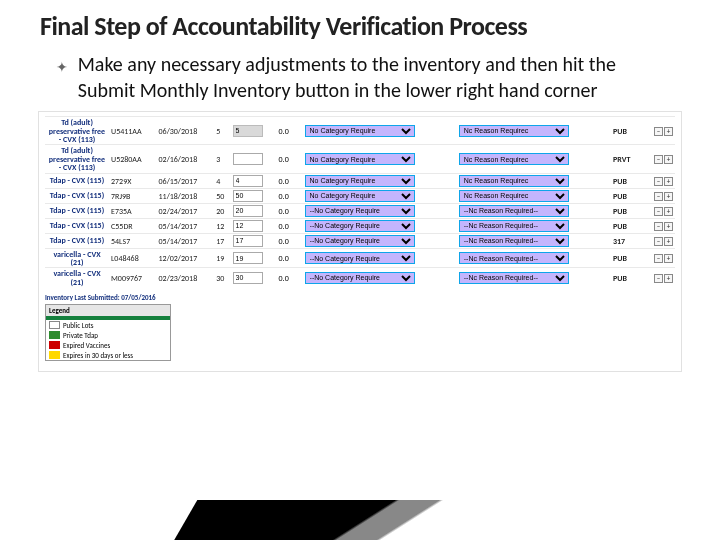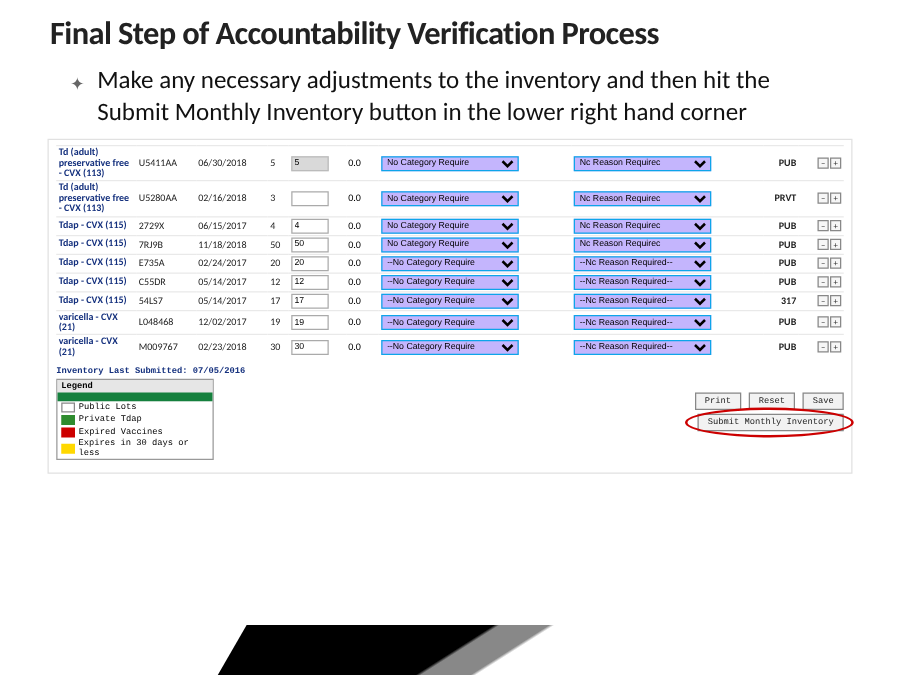--- a/index.html
+++ b/index.html
@@ -5,34 +5,34 @@
   * { box-sizing: border-box; margin: 0; padding: 0; }
   body { width: 720px; height: 540px; font-family: Calibri, Arial, sans-serif; background: #fff; position: relative; overflow: hidden; }
   .slide { padding: 10px 24px 0 24px; }
   h1 { font-size: 26px; font-weight: 700; color: #222; letter-spacing: -0.5px; line-height: 1.08; margin: 2px 0 12px 16px; }
   .bullet { display: flex; align-items: flex-start; margin: 0 20px 8px 32px; }
   .bullet .mark { font-size: 14px; color: #666; margin: 7px 10px 0 0; flex: 0 0 auto; }
   .bullet p { font-size: 20px; line-height: 1.28; color: #111; }
   .tablewrap { margin: 6px 14px 0 14px; border: 1px solid #e1e1e1; padding: 4px 6px 10px 6px; font-size: 8px; }
   table { width: 100%; border-collapse: collapse; }
   td { padding: 1px 2px; vertical-align: middle; white-space: nowrap; }
-  td.name { color: #15317e; font-weight: 600; width: 64px; white-space: normal; line-height: 1.05; }
+  td.name { color: #15317e; font-weight: 600; width: 64px; white-space: normal; line-height: 1.05; text-align: center; }
   td.lot, td.dt, td.n1 { color: #222; }
   td.inpcell input { width: 30px; height: 12px; font-size: 7px; border: 1px solid #aaa; background: #fff; padding: 0 2px; }
   td.n0 { width: 26px; text-align: left; padding-right: 6px; }
   select { font-size: 7px; height: 12px; border: 1px solid #0ea5e9; background: #c4b5fd; width: 110px; }
-  td.fund { color: #222; font-weight: 600; width: 28px; text-align: right; }
+  td.fund { color: #222; font-weight: 600; width: 28px; text-align: left; }
   td.tools { width: 36px; text-align: right; }
   .ib { display: inline-block; width: 9px; height: 9px; line-height: 8px; font-size: 7px; text-align: center; border: 1px solid #888; background: #f6f6f6; color: #333; margin-left: 1px; }
   tr.row td { border-top: 1px solid #e9e9e9; }
   tr.grey td.inpcell input { background: #d9d9d9; border-color: #bbb; }
-  .footer { display: flex; justify-content: space-between; align-items: center; margin-top: 6px; font-size: 7px; font-family: Liberation Mono, monospace; }
+  .footer { display: flex; justify-content: space-between; align-items: flex-end; margin-top: 6px; font-size: 7px; }
   .lastsub { color: #15317e; font-weight: 700; margin-bottom: 2px; }
   .legend { border: 1px solid #999; width: 126px; }
-  .legend .hdr { background: #e6e6e6; font-weight: 700; padding: 1px 3px; border-bottom: 7px solid #15803d; }
+  .legend .hdr { background: #e6e6e6; font-weight: 700; padding: 1px 3px; border-bottom: 4px solid #15803d; }
   .legend .lrow { display: flex; align-items: center; }
   .legend .sw { width: 11px; height: 8px; margin: 1px 3px; border: 1px solid transparent; }
   .sw.wht { background: #fff; border-color: #888; }
   .sw.grn { background: #2e8b2e; }
   .sw.red { background: #cc0000; }
   .sw.yel { background: #ffd800; }
   .btns { text-align: right; }
   .btns .brow { margin-bottom: 3px; }
   .btn { display: inline-block; border: 1px solid #888; background: #f2f2f2; font-size: 7px; padding: 2px 7px; margin-left: 2px; color: #222; }
   .circled { position: relative; display: inline-block; }
@@ -179,27 +179,17 @@
           <div class="lrow">
               <span class="sw red"></span>
               <span>Expired Vaccines</span>
             </div>
           <div class="lrow">
               <span class="sw yel"></span>
               <span>Expires in 30 days or less</span>
             </div>
         </div>
       </div>
-      <div class="btns">
-        <div class="brow">
-          <span class="btn">Print</span>
-          <span class="btn">Reset</span>
-          <span class="btn">Save</span>
-        </div>
-        <div class="brow">
-          <span class="circled"><span class="btn">Submit Monthly Inventory</span></span>
-        </div>
-      </div>
     </div>
   </div>
 </div>
 
 <div class="decor"></div>
 
 </body></html>

